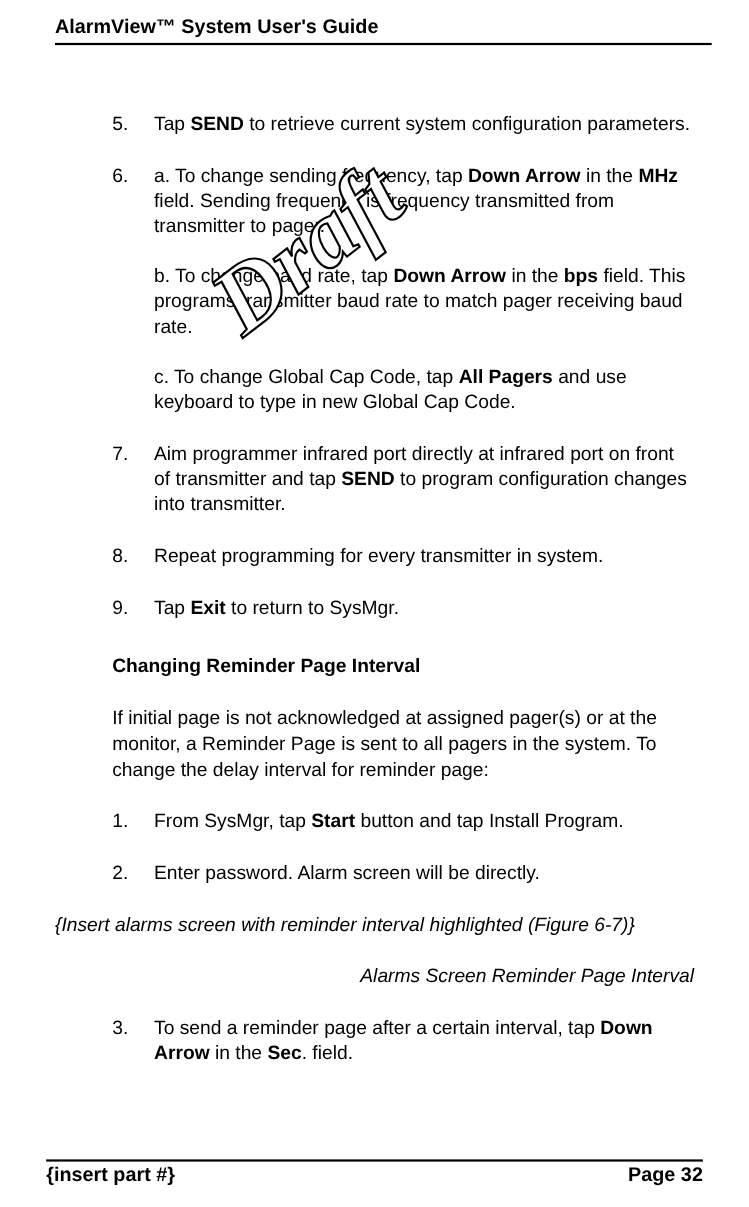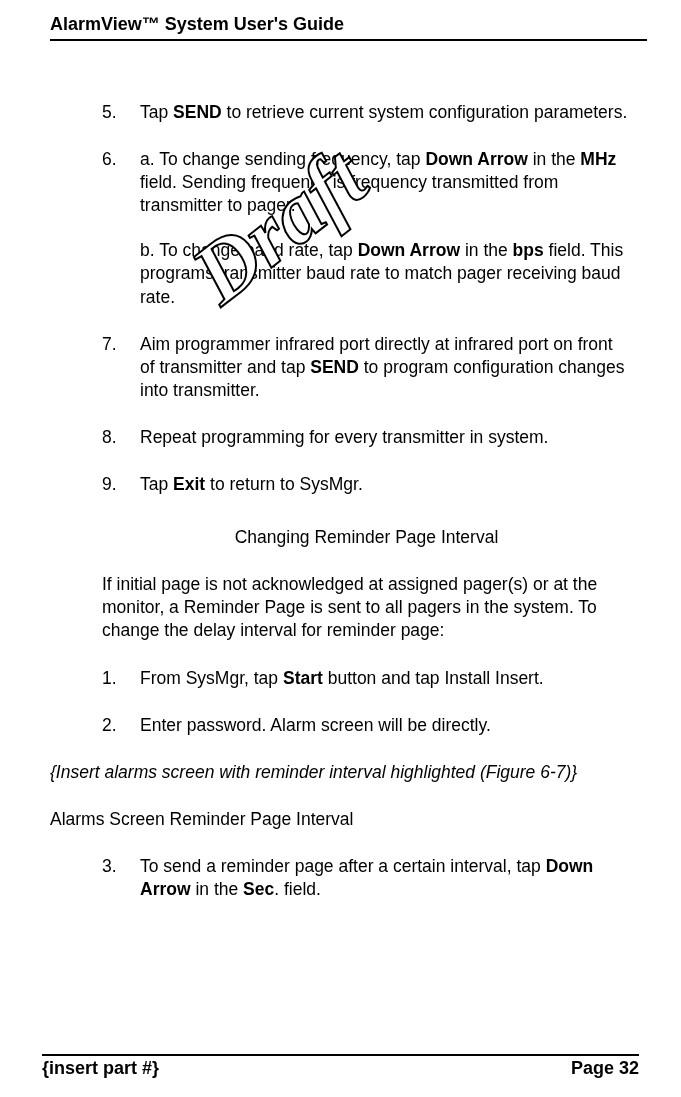--- a/index.html
+++ b/index.html
@@ -7,23 +7,23 @@
   .page { width: 681px; height: 1097px; position: relative; padding: 0 50px; }
   .header { display: flex; align-items: baseline; padding-top: 14px; }
   .doc-title { font-weight: bold; font-size: 18px; }
   .hr-top { border: none; border-top: 2px solid #000; margin-top: 4px; width: 597px; }
   .content { padding: 60px 0 0 52px; font-size: 17.5px; line-height: 1.32; }
   .ol-item { display: flex; margin-bottom: 24px; }
   .num { width: 38px; flex: 0 0 38px; }
   .txt { flex: 1; }
   .para-gap { margin-top: 22px; }
   .bold { font-weight: bold; }
-  .section-head { font-weight: normal; margin: 24px 0 24px 0; text-align: center; }
+  .section-head { font-weight: bold; margin: 24px 0 24px 0; }
   .insert-line { font-style: italic; margin: 20px 0 24px -52px; padding-left: 0; }
-  .center-line { text-align: left; margin: 0 0 24px -52px; }
+  .center-line { text-align: right; font-style: italic; margin: 0 0 24px -52px; }
   .footer { position: absolute; bottom: 18px; left: 42px; width: 597px; }
   .hr-bot { border: none; border-top: 2px solid #000; margin-bottom: 2px; }
   .footer-row { display: flex; justify-content: space-between; font-weight: bold; font-size: 18px; }
   .watermark { position: absolute; top: 135px; left: 160px; width: 260px; height: 210px; pointer-events: none; }
 </style>
 </head>
 <body>
 
 <div class="page">
 
@@ -45,20 +45,21 @@
           <div class="num">5.</div>
           <div class="txt">
             <div><span>Tap </span><span class="bold">SEND</span><span> to retrieve current system configuration parameters.</span></div>
           </div>
         </div>
         <div class="ol-item">
           <div class="num">6.</div>
           <div class="txt">
             <div><span>a. To change sending frequency, tap </span><span class="bold">Down Arrow</span><span> in the </span><span class="bold">MHz</span><span> field. Sending frequency is frequency transmitted from transmitter to pager.</span></div>
             <div class="para-gap"><span>b. To change baud rate, tap </span><span class="bold">Down Arrow</span><span> in the </span><span class="bold">bps</span><span> field. This programs transmitter baud rate to match pager receiving baud rate.</span></div>
+            <div class="para-gap"><span>c. To change Global Cap Code, tap </span><span class="bold">All Pagers</span><span> and use keyboard to type in new Global Cap Code.</span></div>
           </div>
         </div>
         <div class="ol-item">
           <div class="num">7.</div>
           <div class="txt">
             <div><span>Aim programmer infrared port directly at infrared port on front of transmitter and tap </span><span class="bold">SEND</span><span> to program configuration changes into transmitter.</span></div>
           </div>
         </div>
         <div class="ol-item">
           <div class="num">8.</div>
@@ -74,21 +75,21 @@
         </div>
       </div>
 
     <div class="section-head" style="margin-top:30px;">Changing Reminder Page Interval</div>
     <div style="margin-bottom:24px;">If initial page is not acknowledged at assigned pager(s) or at the monitor, a Reminder Page is sent to all pagers in the system. To change the delay interval for reminder page:</div>
 
     <div>
         <div class="ol-item">
           <div class="num">1.</div>
           <div class="txt">
-            <div><span>From SysMgr, tap </span><span class="bold">Start</span><span> button and tap Install Insert.</span></div>
+            <div><span>From SysMgr, tap </span><span class="bold">Start</span><span> button and tap Install Program.</span></div>
           </div>
         </div>
         <div class="ol-item">
           <div class="num">2.</div>
           <div class="txt">
             <div><span>Enter password. Alarm screen will be directly.</span></div>
           </div>
         </div>
       </div>
 

